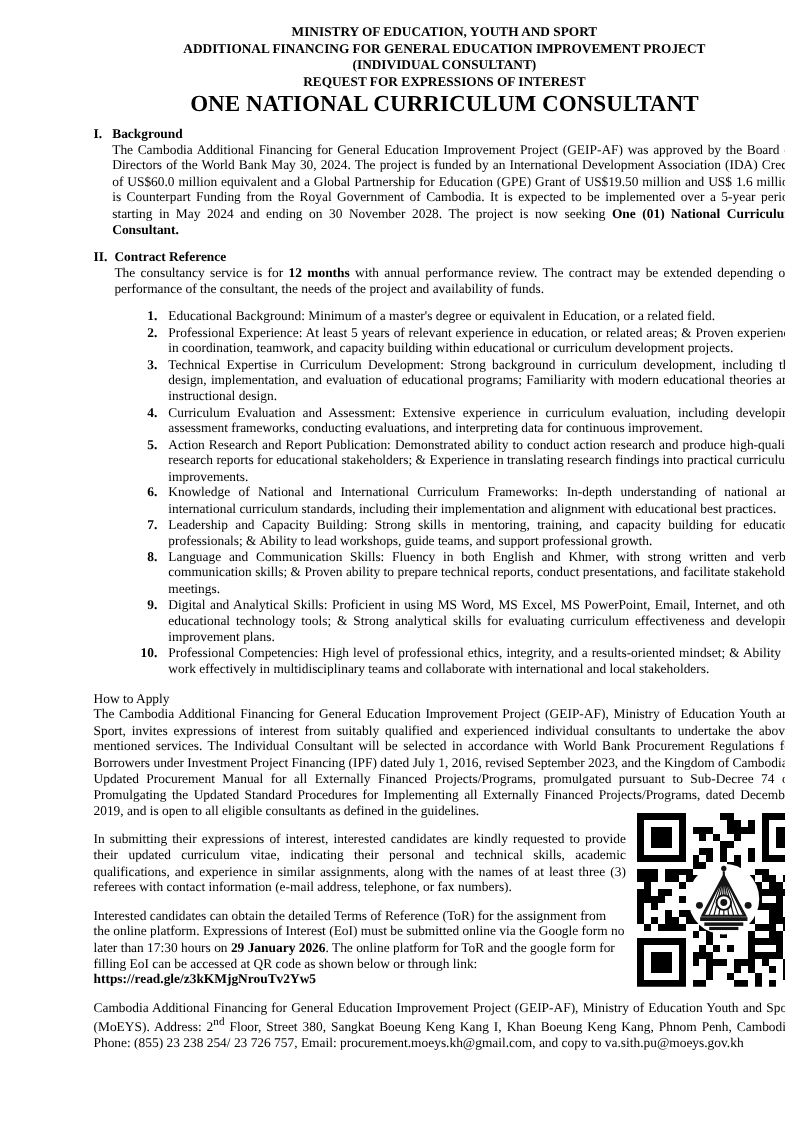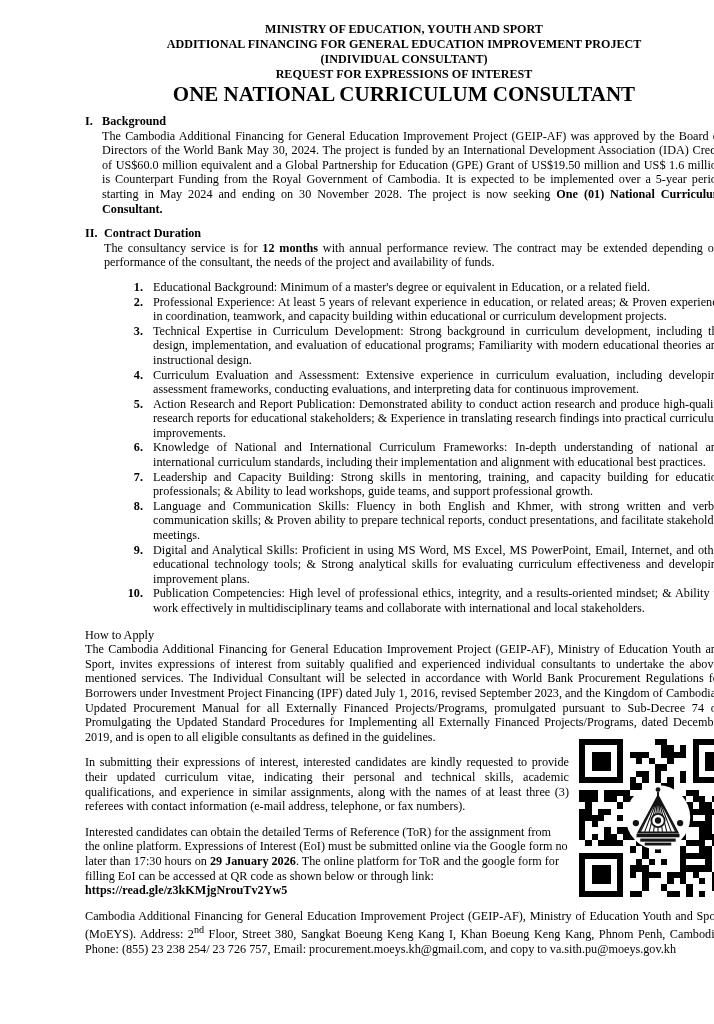--- a/index.html
+++ b/index.html
@@ -56,21 +56,21 @@
     <div class="sec-head">
       <span class="num-w1">I.</span>
       <span>Background</span>
     </div>
     <p class="sec-body"><span>The Cambodia Additional Financing for General Education Improvement Project (GEIP-AF) was approved by the Board of Directors of the World Bank May 30, 2024. The project is funded by an International Development Association (IDA) Credit of US$60.0 million equivalent and a Global Partnership for Education (GPE) Grant of US$19.50 million and US$ 1.6 million is Counterpart Funding from the Royal Government of Cambodia. It is expected to be implemented over a 5-year period starting in May 2024 and ending on 30 November 2028. The project is now seeking </span><span style="font-weight: bold;">One (01) National Curriculum Consultant.</span></p>
   </section>
 
   <section class="sec">
     <div class="sec-head">
       <span class="num-w2">II.</span>
-      <span>Contract Duration</span>
+      <span>Contract Reference</span>
     </div>
     <p class="sec-body ind2"><span>The consultancy service is for </span><span style="font-weight: bold; font-family: Liberation Serif, serif;">12 months</span><span> with annual performance review. The contract may be extended depending on, performance of the consultant, the needs of the project and availability of funds.</span></p>
   </section>
 
   <section class="sec">
     <ol class="quals">
       <li>
         <span class="li-num">1.</span>
         <span class="li-text"><b class="li-title">Educational Background:</b><span> Minimum of a master's degree or equivalent in Education, or a related field.</span></span>
       </li>
@@ -101,21 +101,21 @@
       <li>
         <span class="li-num">8.</span>
         <span class="li-text"><b class="li-title">Language and Communication Skills:</b><span> Fluency in both English and Khmer, with strong written and verbal communication skills; &amp; Proven ability to prepare technical reports, conduct presentations, and facilitate stakeholder meetings.</span></span>
       </li>
       <li>
         <span class="li-num">9.</span>
         <span class="li-text"><b class="li-title">Digital and Analytical Skills:</b><span> Proficient in using MS Word, MS Excel, MS PowerPoint, Email, Internet, and other educational technology tools; &amp; Strong analytical skills for evaluating curriculum effectiveness and developing improvement plans.</span></span>
       </li>
       <li>
         <span class="li-num">10.</span>
-        <span class="li-text"><b class="li-title">Publication Competencies:</b><span> High level of professional ethics, integrity, and a results-oriented mindset; &amp; Ability to work effectively in multidisciplinary teams and collaborate with international and local stakeholders.</span></span>
+        <span class="li-text"><b class="li-title">Professional Competencies:</b><span> High level of professional ethics, integrity, and a results-oriented mindset; &amp; Ability to work effectively in multidisciplinary teams and collaborate with international and local stakeholders.</span></span>
       </li>
     </ol>
   </section>
 
   <section>
     <div class="apply-head">How to Apply</div>
     <p class="just">The Cambodia Additional Financing for General Education Improvement Project (GEIP-AF), Ministry of Education Youth and Sport, invites expressions of interest from suitably qualified and experienced individual consultants to undertake the above-mentioned services. The Individual Consultant will be selected in accordance with World Bank Procurement Regulations for Borrowers under Investment Project Financing (IPF) dated July 1, 2016, revised September 2023, and the Kingdom of Cambodia's Updated Procurement Manual for all Externally Financed Projects/Programs, promulgated pursuant to Sub-Decree 74 on Promulgating the Updated Standard Procedures for Implementing all Externally Financed Projects/Programs, dated December 2019, and is open to all eligible consultants as defined in the guidelines.</p>
 
     <div>
       <div class="qr-float">

